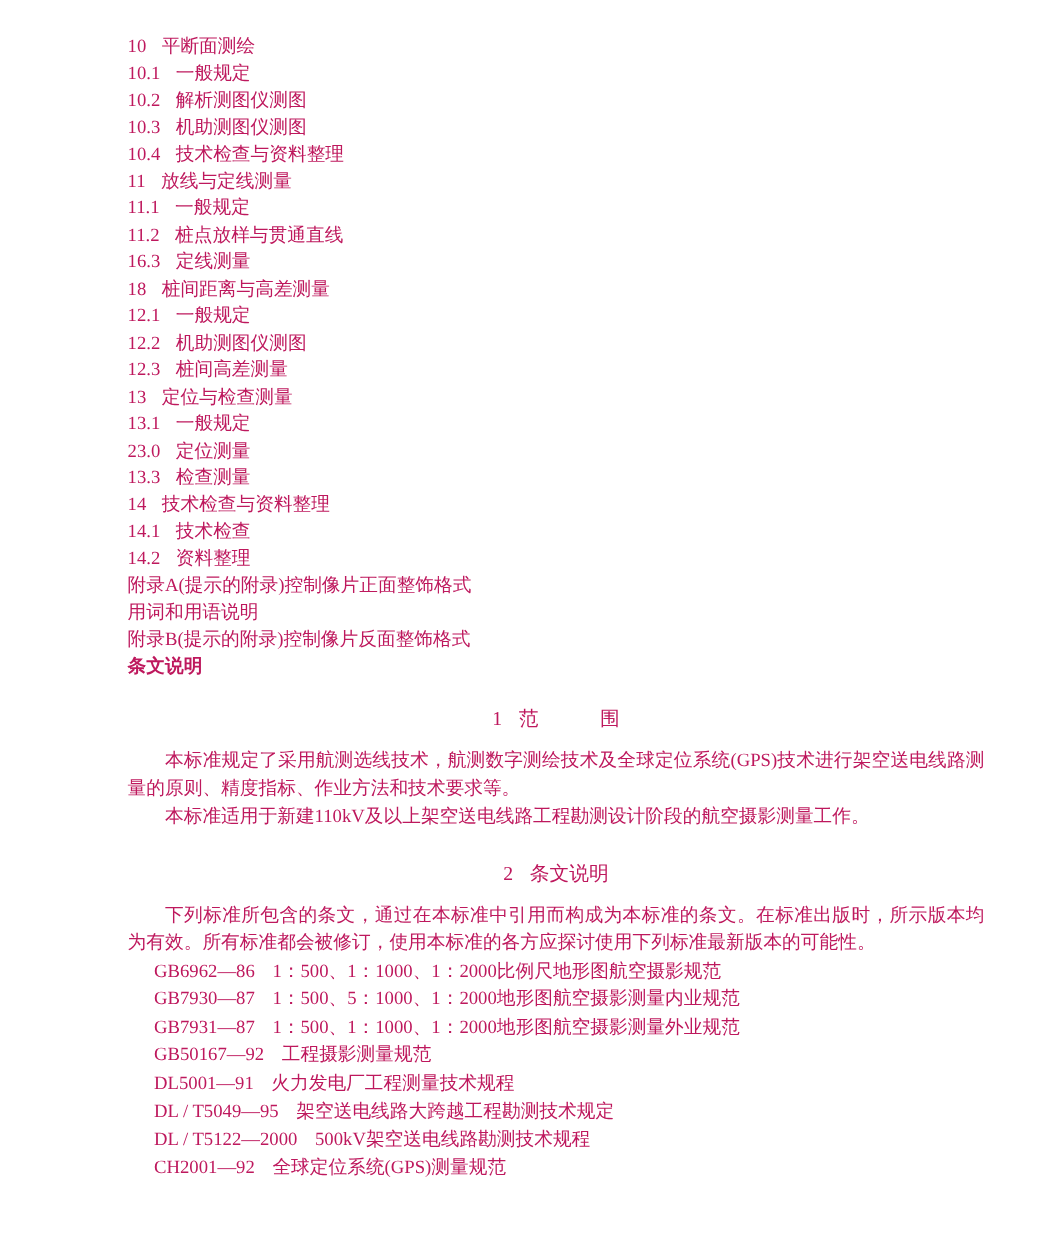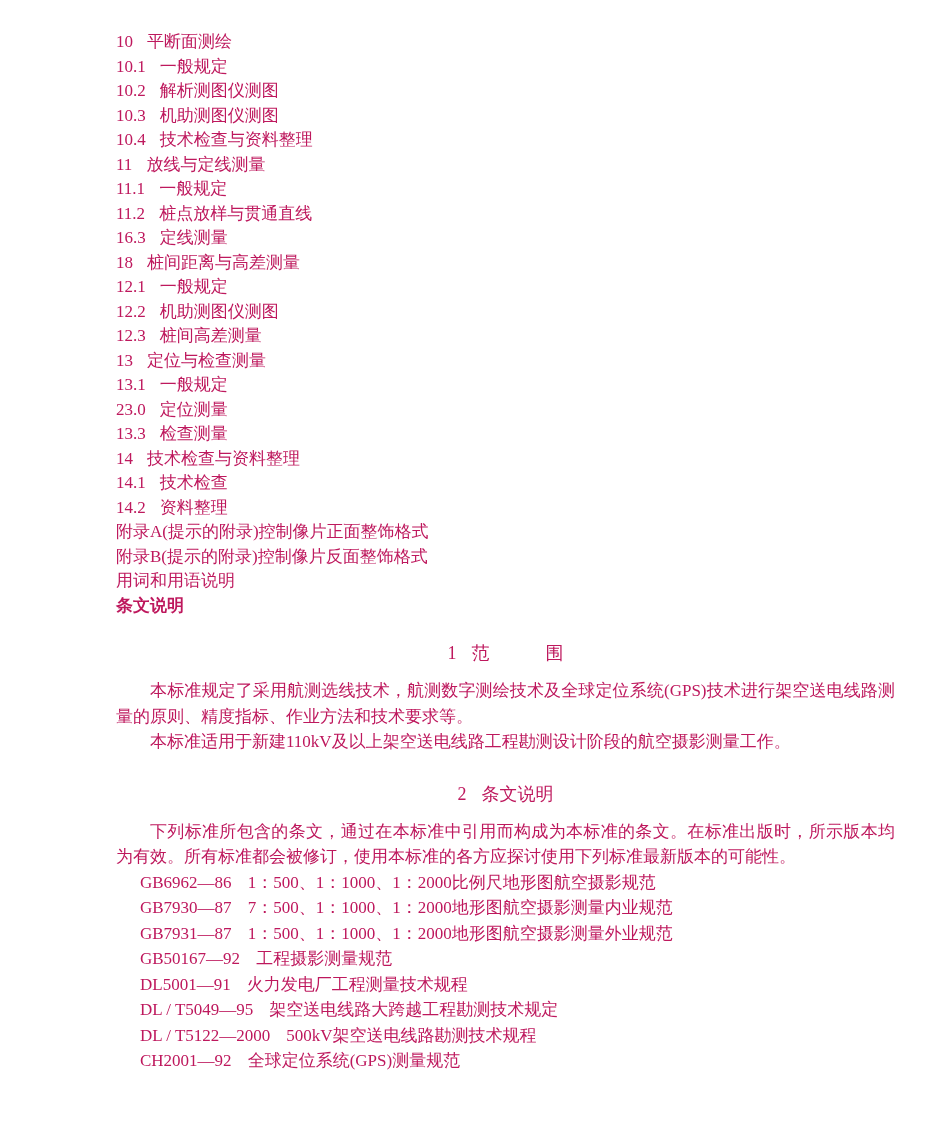--- a/index.html
+++ b/index.html
@@ -72,37 +72,37 @@
     <div class="toc-row"><span class="toc-num">12.2</span><span>机助测图仪测图</span></div>
     <div class="toc-row"><span class="toc-num">12.3</span><span>桩间高差测量</span></div>
     <div class="toc-row"><span class="toc-num">13</span><span>定位与检查测量</span></div>
     <div class="toc-row"><span class="toc-num">13.1</span><span>一般规定</span></div>
     <div class="toc-row"><span class="toc-num">23.0</span><span>定位测量</span></div>
     <div class="toc-row"><span class="toc-num">13.3</span><span>检查测量</span></div>
     <div class="toc-row"><span class="toc-num">14</span><span>技术检查与资料整理</span></div>
     <div class="toc-row"><span class="toc-num">14.1</span><span>技术检查</span></div>
     <div class="toc-row"><span class="toc-num">14.2</span><span>资料整理</span></div>
     <div class="toc-row"><span>附录A(提示的附录)控制像片正面整饰格式</span></div>
+    <div class="toc-row"><span>用词和用语说明</span></div>
     <div class="toc-row"><span>附录B(提示的附录)控制像片反面整饰格式</span></div>
-    <div class="toc-row"><span>用词和用语说明</span></div>
     <div class="toc-row toc-bold"><span>条文说明</span></div>
   </div>
 
   <h2 class="sec-heading"><span class="h-num">1</span><span class="h-spread">范</span><span>围</span></h2>
 
   <p class="body-para para-first">本标准规定了采用航测选线技术，航测数字测绘技术及全球定位系统(GPS)技术进行架空送电线路测量的原则、精度指标、作业方法和技术要求等。</p>
   <p class="body-para">本标准适用于新建110kV及以上架空送电线路工程勘测设计阶段的航空摄影测量工作。</p>
 
   <h2 class="sec-heading refs"><span class="h-num">2</span><span>条文说明</span></h2>
 
   <p class="body-para para-first">下列标准所包含的条文，通过在本标准中引用而构成为本标准的条文。在标准出版时，所示版本均为有效。所有标准都会被修订，使用本标准的各方应探讨使用下列标准最新版本的可能性。</p>
 
   <div>
     <div class="std-row"><span class="std-code">GB6962—86</span><span>1：500、1：1000、1：2000比例尺地形图航空摄影规范</span></div>
-    <div class="std-row"><span class="std-code">GB7930—87</span><span>7：500、1：1000、1：2000地形图航空摄影测量内业规范</span></div>
+    <div class="std-row"><span class="std-code">GB7930—87</span><span>1：500、5：1000、1：2000地形图航空摄影测量内业规范</span></div>
     <div class="std-row"><span class="std-code">GB7931—87</span><span>1：500、1：1000、1：2000地形图航空摄影测量外业规范</span></div>
     <div class="std-row"><span class="std-code">GB50167—92</span><span>工程摄影测量规范</span></div>
     <div class="std-row"><span class="std-code">DL5001—91</span><span>火力发电厂工程测量技术规程</span></div>
     <div class="std-row"><span class="std-code">DL / T5049—95</span><span>架空送电线路大跨越工程勘测技术规定</span></div>
     <div class="std-row"><span class="std-code">DL / T5122—2000</span><span>500kV架空送电线路勘测技术规程</span></div>
     <div class="std-row"><span class="std-code">CH2001—92</span><span>全球定位系统(GPS)测量规范</span></div>
   </div>
 
 </div>
 

